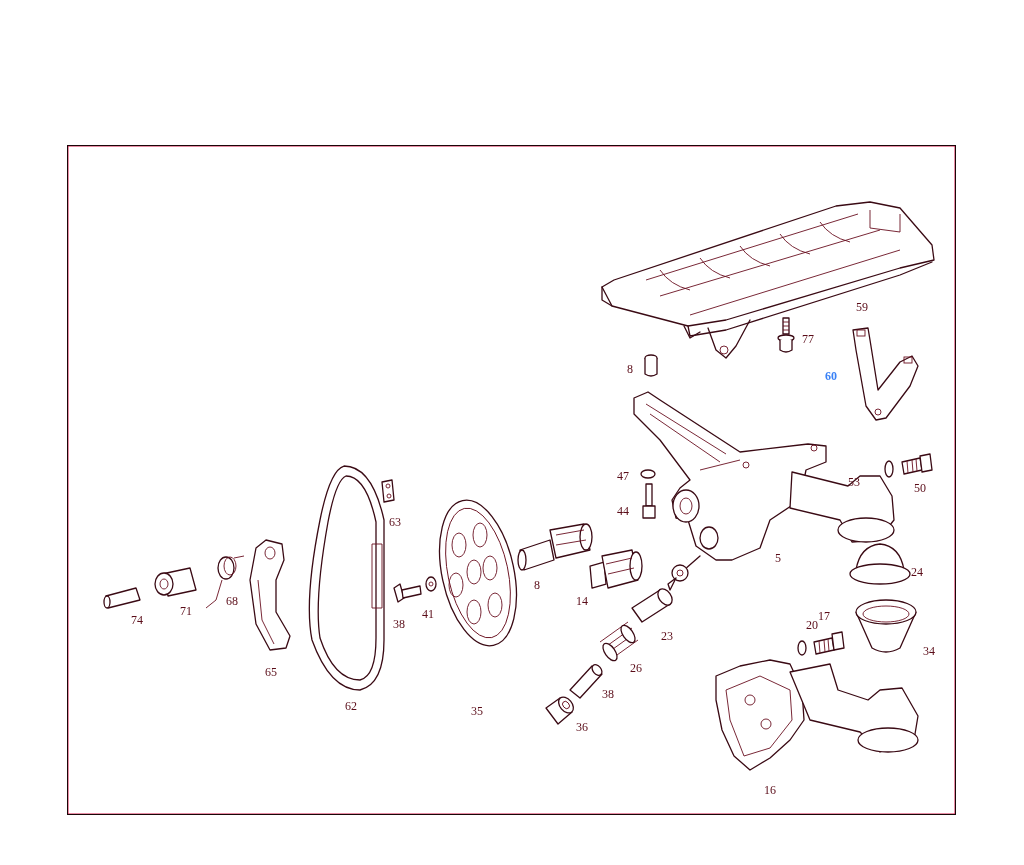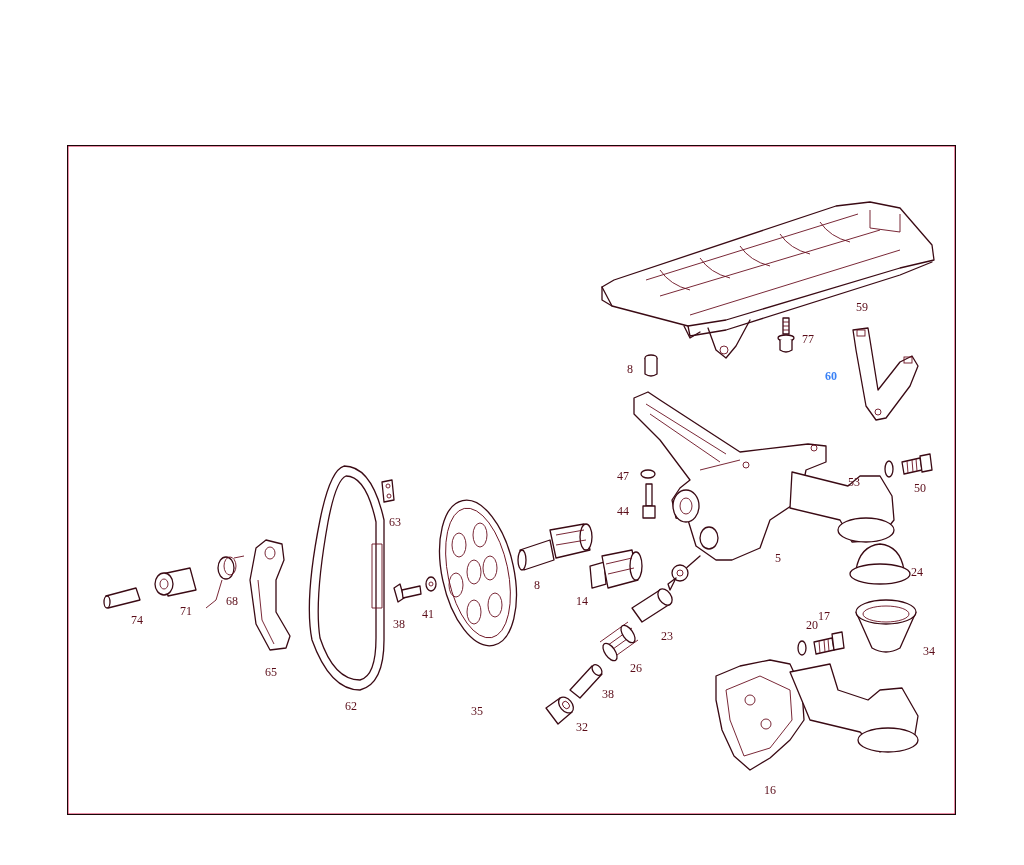--- a/index.html
+++ b/index.html
@@ -234,14 +234,14 @@
 <div class="lbl" style="left:393px;top:616px;">38</div>
 <div class="lbl" style="left:806px;top:617px;">20</div>
 <div class="lbl" style="left:818px;top:608px;">17</div>
 <div class="lbl" style="left:923px;top:643px;">34</div>
 <div class="lbl" style="left:661px;top:628px;">23</div>
 <div class="lbl" style="left:471px;top:656px;margin-top:47px;">35</div>
 <div class="lbl" style="left:630px;top:660px;text-align:center;">26</div>
 <div class="lbl" style="left:265px;top:664px;">65</div>
 <div class="lbl" style="left:602px;top:686px;">38</div>
 <div class="lbl" style="left:345px;top:698px;">62</div>
-<div class="lbl" style="left:576px;top:719px;">32</div>
+<div class="lbl" style="left:576px;top:719px;">36</div>
 <div class="lbl" style="left:764px;top:782px;">16</div>
 
 </body></html>

